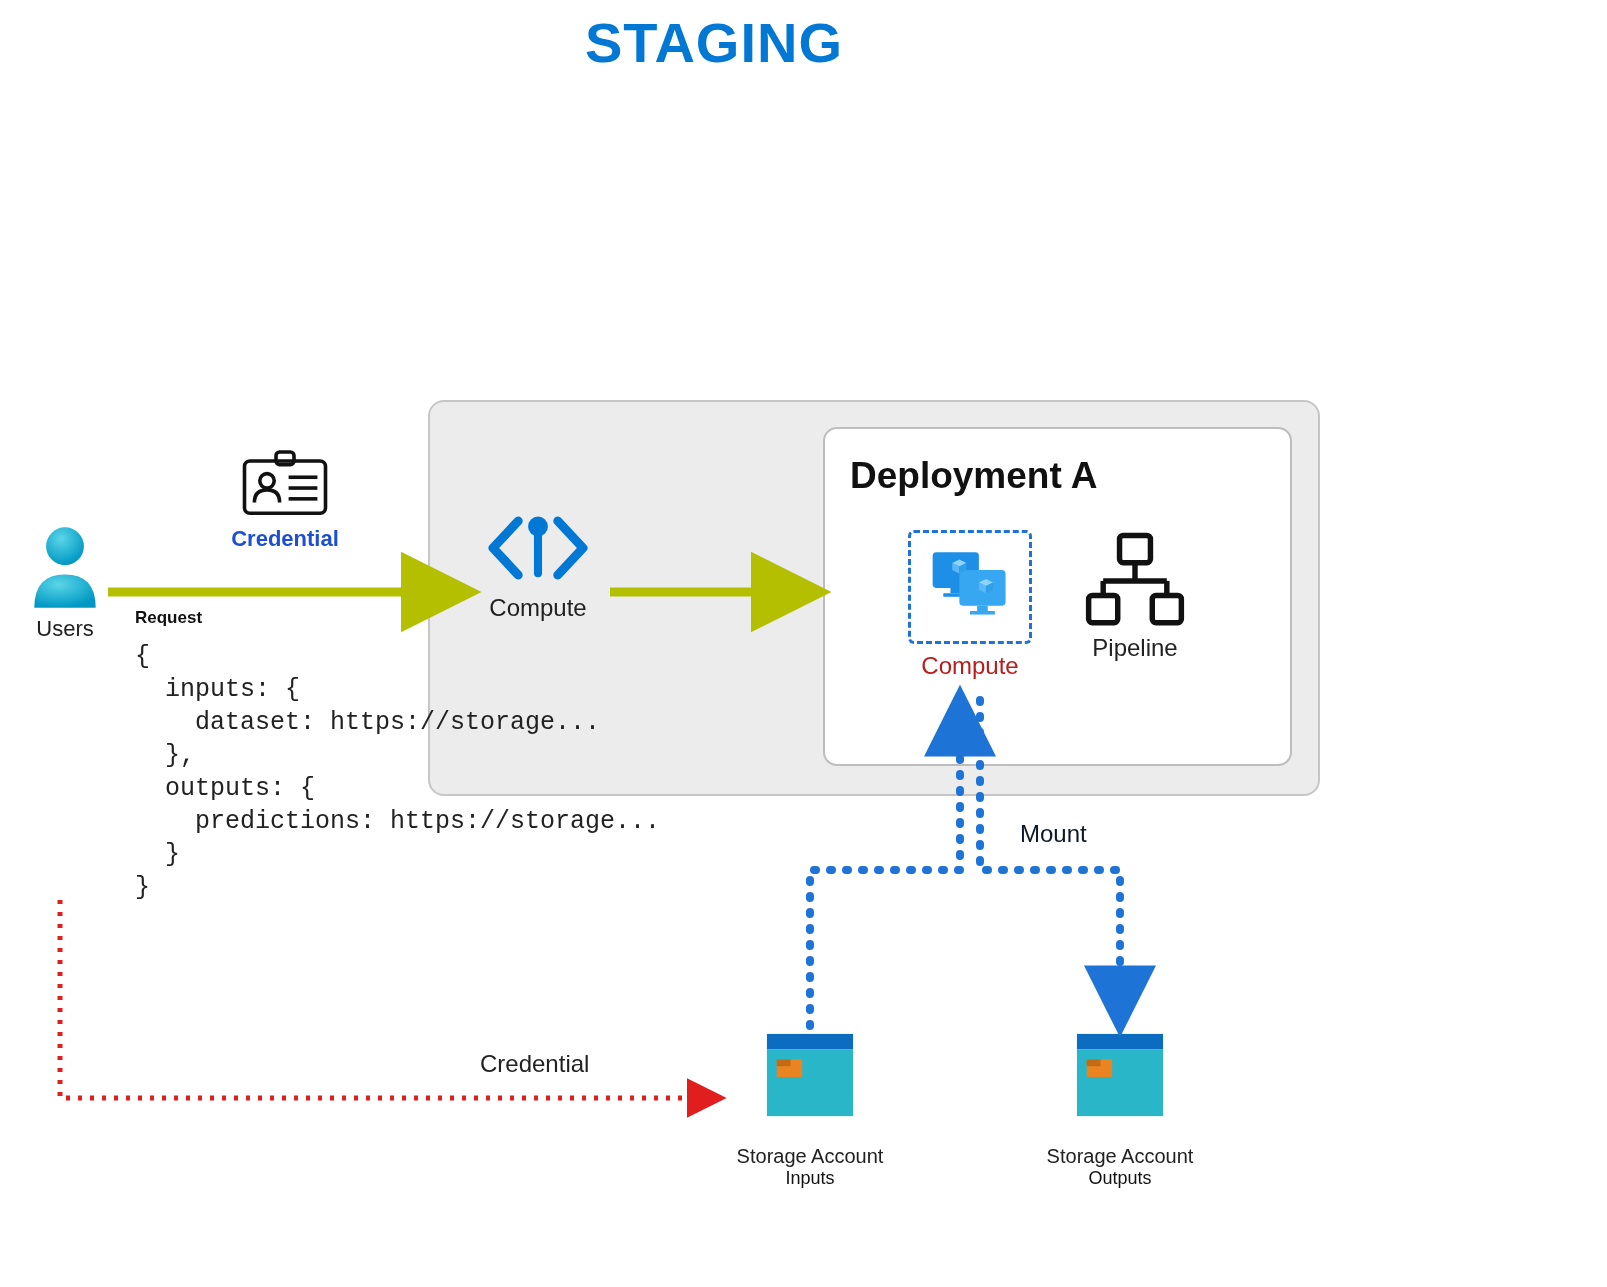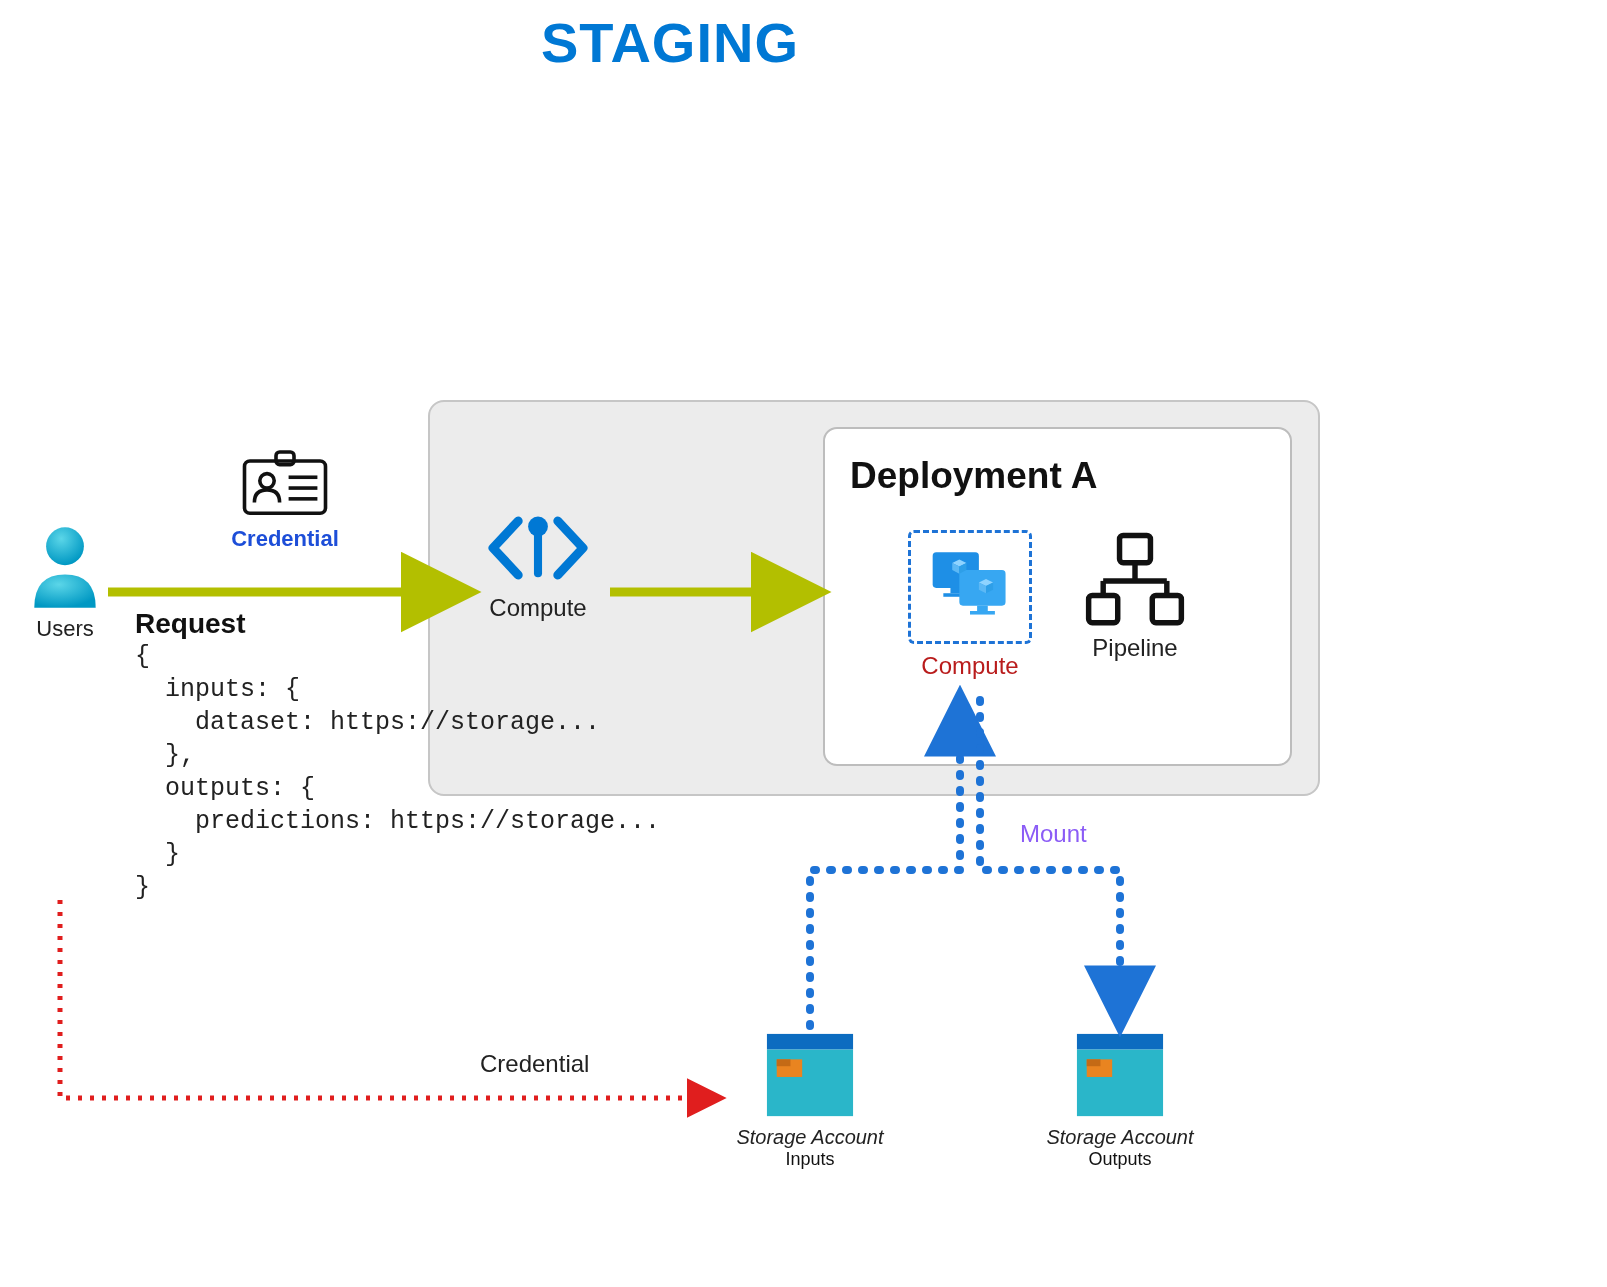--- a/index.html
+++ b/index.html
@@ -6,21 +6,21 @@
     margin: 0;
     padding: 0;
     font-family: "Segoe UI", Arial, sans-serif;
     background: #ffffff;
     width: 1607px;
     height: 1287px;
     position: relative;
   }
   .title {
     position: absolute;
-    left: 541px;
+    left: 585px;
     top: 10px;
     font-size: 56px;
     font-weight: 800;
     color: #0078D4;
     letter-spacing: 1px;
   }
   
   .user {
     position: absolute;
     left: 25px;
@@ -47,21 +47,21 @@
     font-size: 22px;
     font-weight: 700;
     color: #1d4ed8;
     margin-top: 4px;
   }
   
   .request-title {
     position: absolute;
     left: 135px;
     top: 608px;
-    font-size: 28px;
+    font-size: 17px;
     font-weight: 700;
     color: #111;
   }
   .request-json {
     position: absolute;
     left: 135px;
     top: 640px;
     font-family: "Consolas", "Courier New", monospace;
     font-size: 25px;
     line-height: 1.32;
@@ -154,35 +154,34 @@
     position: absolute;
     width: 170px;
     text-align: center;
   }
   .storage-in { left: 725px; top: 1030px; }
   .storage-out { left: 1035px; top: 1030px; }
   .storage svg { width: 98px; height: 92px; }
   .storage-top {
     font-size: 20px;
     color: #222;
-    margin-top: 0;
-    font-style: italic;
+    margin-top: 19px;
   }
   .storage-bottom {
     font-size: 18px;
     color: #111;
     margin-top: 0;
   }
   
   .mount-label {
     position: absolute;
     left: 1020px;
     top: 820px;
     font-size: 24px;
-    color: #8b5cf6;
+    color: #0f172a;
   }
   .reference-label {
     position: absolute;
     left: 480px;
     top: 1050px;
     font-size: 24px;
     color: #222;
   }
   
   svg.overlay {

